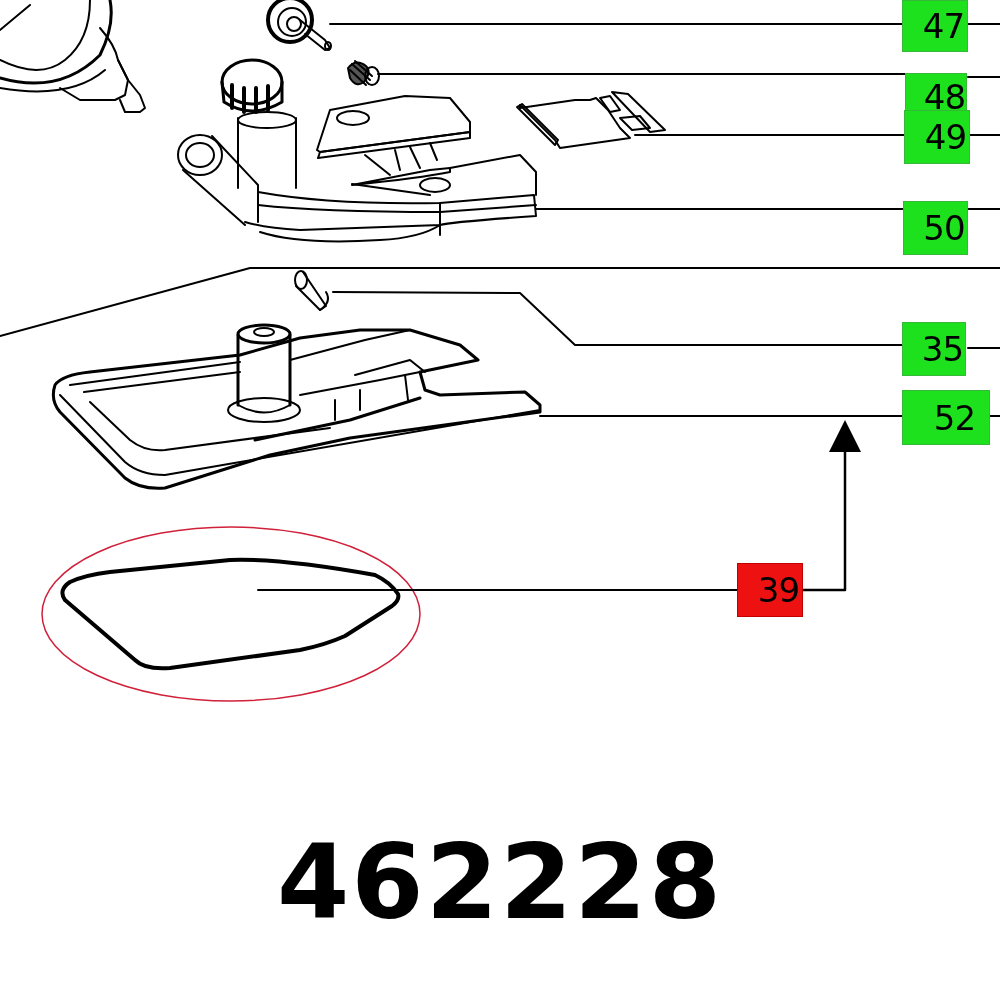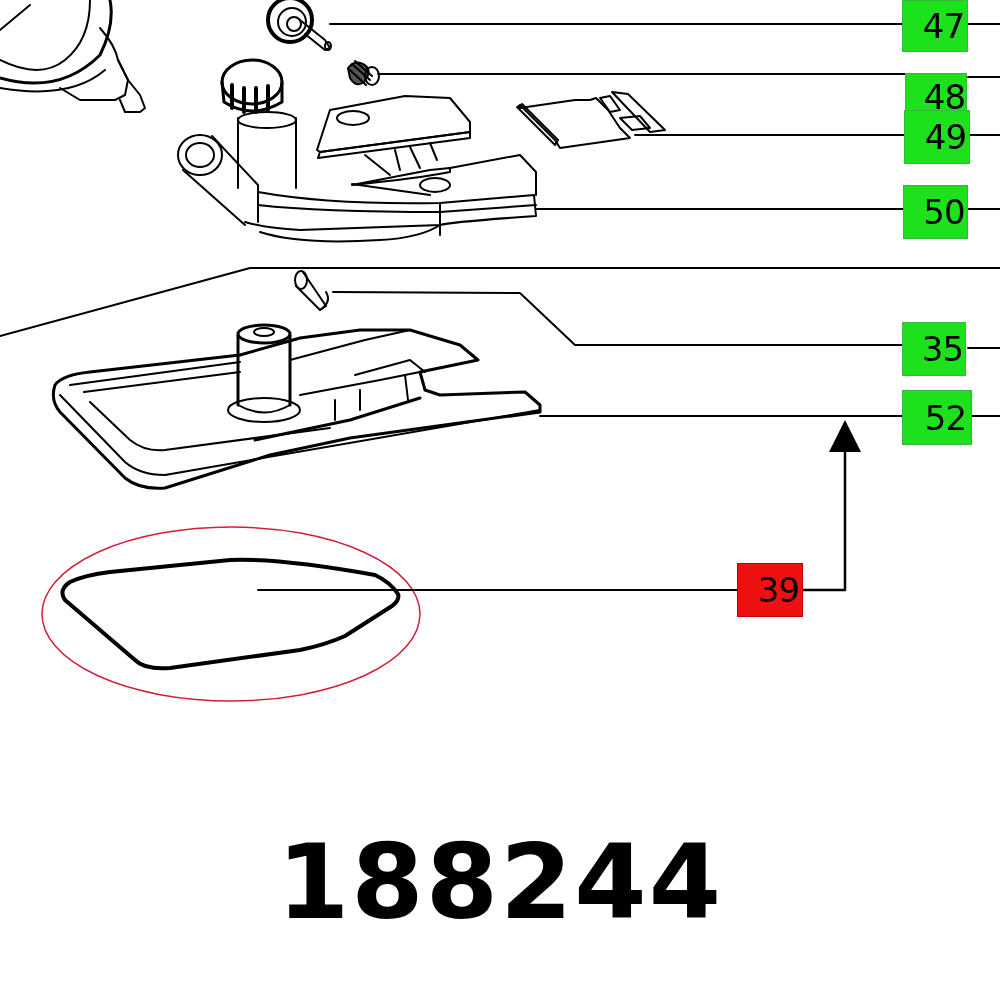--- a/index.html
+++ b/index.html
@@ -133,18 +133,18 @@
     <line x1="968" y1="135" x2="1000" y2="135"></line>
     <line x1="968" y1="209" x2="1000" y2="209"></line>
     <line x1="968" y1="348" x2="1000" y2="348"></line>
     <line x1="968" y1="416" x2="1000" y2="416"></line>
   </g>
 </svg>
 
 <div class="lbl green" style="left:902px; top:0px; width:66px; height:52px;">47</div>
 <div class="lbl green" style="left:905px; top:53px; width:62px; height:47px;margin-top:20px;">48</div>
 <div class="lbl green" style="left:904px; top:110px; width:66px; height:54px;">49</div>
-<div class="lbl green" style="left:903px; top:185px; width:65px; height:54px;">50</div>
+<div class="lbl green" style="left:903px; top:201px; width:65px; height:54px;">50</div>
 <div class="lbl green" style="left:902px; top:322px; width:64px; height:54px;">35</div>
-<div class="lbl green" style="left:902px; top:390px; width:70px; height:55px;">52</div>
+<div class="lbl green" style="left:902px; top:390px; width:88px; height:55px;">52</div>
 <div class="lbl red" style="left:737px; top:563px; width:66px; height:54px;">39</div>
 
-<div class="part-number">188244</div>
+<div class="part-number">462228</div>
 
 </body></html>

